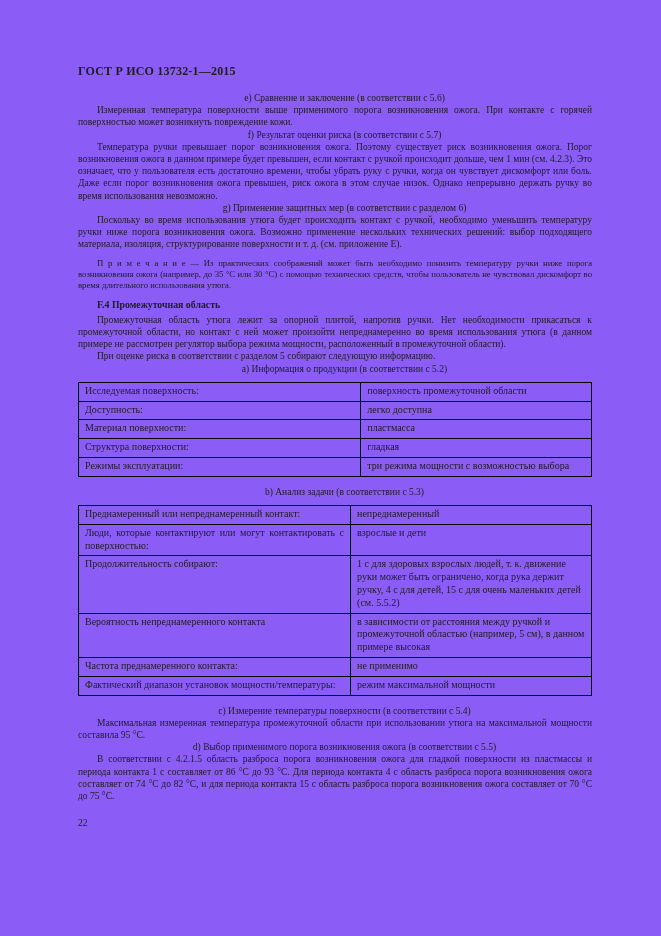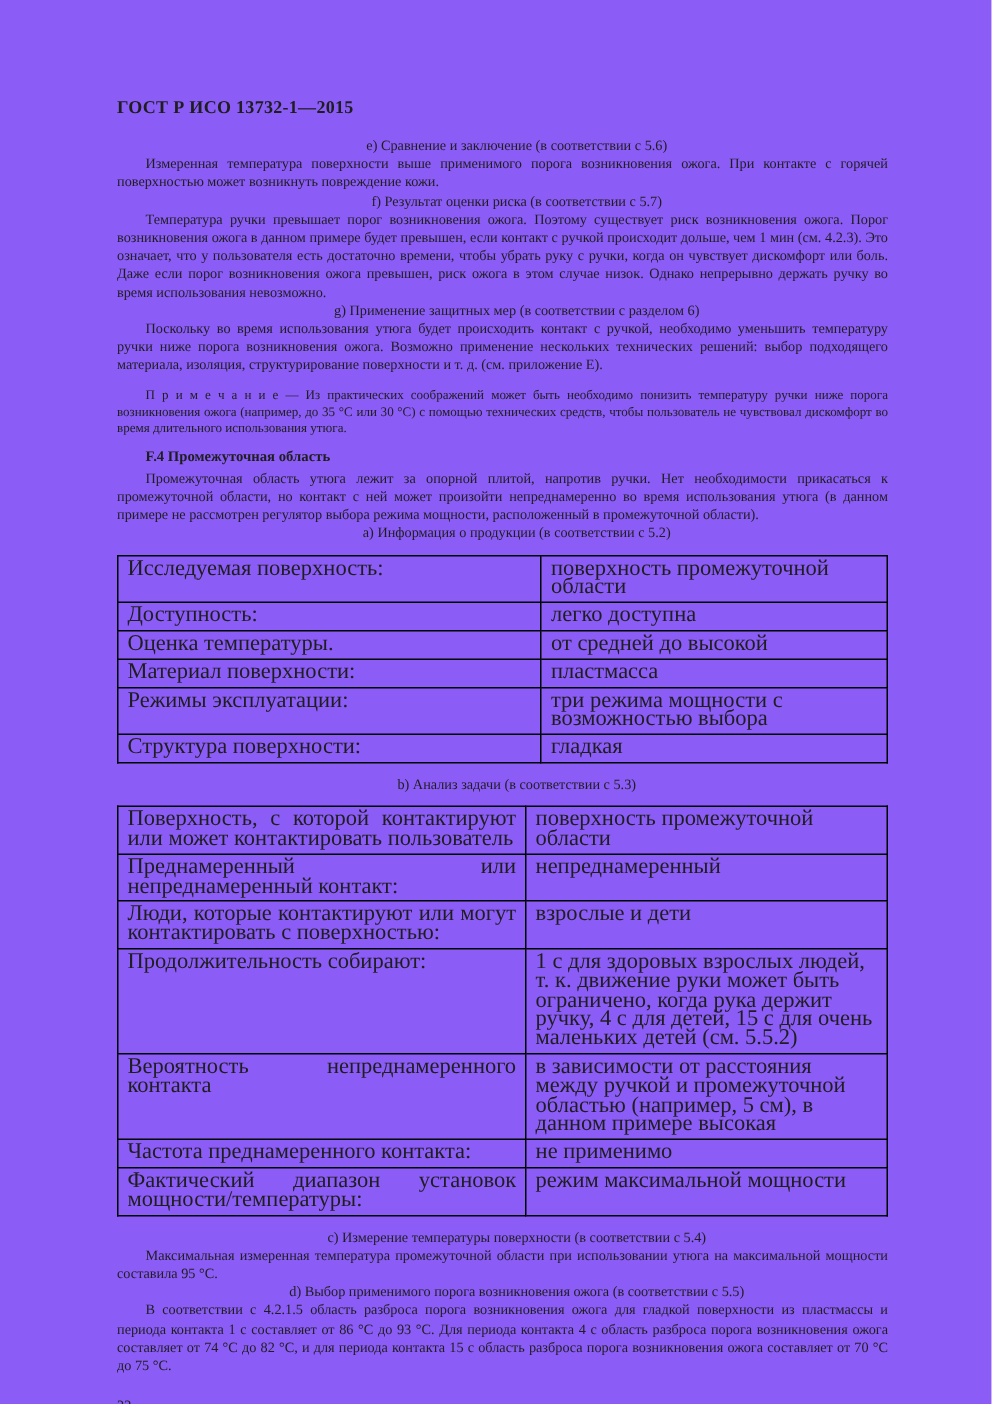--- a/index.html
+++ b/index.html
@@ -49,21 +49,21 @@
     font-size: 9.8px;
     font-weight: bold;
     text-indent: 19px;
     margin-top: 7px;
     margin-bottom: 4px;
   }
   table.doc-table {
     width: 100%;
     border-collapse: collapse;
     table-layout: fixed;
-    font-size: 15px;
+    font-size: 10px;
     line-height: 12.8px;
     margin-top: 7px;
     margin-bottom: 9px;
   }
   table.doc-table td {
     border: 1px solid #000000;
     vertical-align: top;
     padding: 2px 6px 3px 6px;
   }
   table.doc-table td.label-cell {
@@ -89,59 +89,52 @@
   <div class="list-item">e) Сравнение и заключение (в соответствии с 5.6)</div>
   <div class="para">Измеренная температура поверхности выше применимого порога возникновения ожога. При контакте с горячей поверхностью может возникнуть повреждение кожи.</div>
   <div class="list-item">f) Результат оценки риска (в соответствии с 5.7)</div>
   <div class="para">Температура ручки превышает порог возникновения ожога. Поэтому существует риск возникновения ожога. Порог возникновения ожога в данном примере будет превышен, если контакт с ручкой происходит дольше, чем 1 мин (см. 4.2.3). Это означает, что у пользователя есть достаточно времени, чтобы убрать руку с ручки, когда он чувствует дискомфорт или боль. Даже если порог возникновения ожога превышен, риск ожога в этом случае низок. Однако непрерывно держать ручку во время использования невозможно.</div>
   <div class="list-item">g) Применение защитных мер (в соответствии с разделом 6)</div>
   <div class="para">Поскольку во время использования утюга будет происходить контакт с ручкой, необходимо уменьшить температуру ручки ниже порога возникновения ожога. Возможно применение нескольких технических решений: выбор подходящего материала, изоляция, структурирование поверхности и т. д. (см. приложение Е).</div>
   <div class="note">П р и м е ч а н и е — Из практических соображений может быть необходимо понизить температуру ручки ниже порога возникновения ожога (например, до 35 °С или 30 °С) с помощью технических средств, чтобы пользователь не чувствовал дискомфорт во время длительного использования утюга.</div>
 
   <div class="heading-f4">F.4  Промежуточная область</div>
   <div class="para">Промежуточная область утюга лежит за опорной плитой, напротив ручки. Нет необходимости прикасаться к промежуточной области, но контакт с ней может произойти непреднамеренно во время использования утюга (в данном примере не рассмотрен регулятор выбора режима мощности, расположенный в промежуточной области).</div>
+  <div class="para">При оценке риска в соответствии с разделом 5 собирают следующую информацию.</div>
   <div class="list-item">а) Информация о продукции (в соответствии с 5.2)</div>
 
   <table class="doc-table product-table">
     <tbody>
       <tr>
         <td class="label-cell">Исследуемая поверхность:</td>
         <td class="value-cell">поверхность промежуточной области</td>
       </tr>
       <tr>
         <td class="label-cell">Доступность:</td>
         <td class="value-cell">легко доступна</td>
       </tr>
       <tr>
-        <td class="label-cell">Оценка температуры.</td>
-        <td class="value-cell">от средней до высокой</td>
-      </tr>
-      <tr>
         <td class="label-cell">Материал поверхности:</td>
         <td class="value-cell">пластмасса</td>
       </tr>
       <tr>
+        <td class="label-cell">Структура поверхности:</td>
+        <td class="value-cell">гладкая</td>
+      </tr>
+      <tr>
         <td class="label-cell">Режимы эксплуатации:</td>
         <td class="value-cell">три режима мощности с возможностью выбора</td>
-      </tr>
-      <tr>
-        <td class="label-cell">Структура поверхности:</td>
-        <td class="value-cell">гладкая</td>
       </tr>
     </tbody>
   </table>
 
   <div class="list-item">b) Анализ задачи (в соответствии с 5.3)</div>
 
   <table class="doc-table task-table">
     <tbody>
-      <tr>
-        <td class="label-cell">Поверхность, с которой контактируют или может контактировать пользователь</td>
-        <td class="value-cell">поверхность промежуточной области</td>
-      </tr>
       <tr>
         <td class="label-cell">Преднамеренный или непреднамеренный контакт:</td>
         <td class="value-cell">непреднамеренный</td>
       </tr>
       <tr>
         <td class="label-cell">Люди, которые контактируют или могут контактировать с поверхностью:</td>
         <td class="value-cell">взрослые и дети</td>
       </tr>
       <tr>
         <td class="label-cell">Продолжительность собирают:</td>

